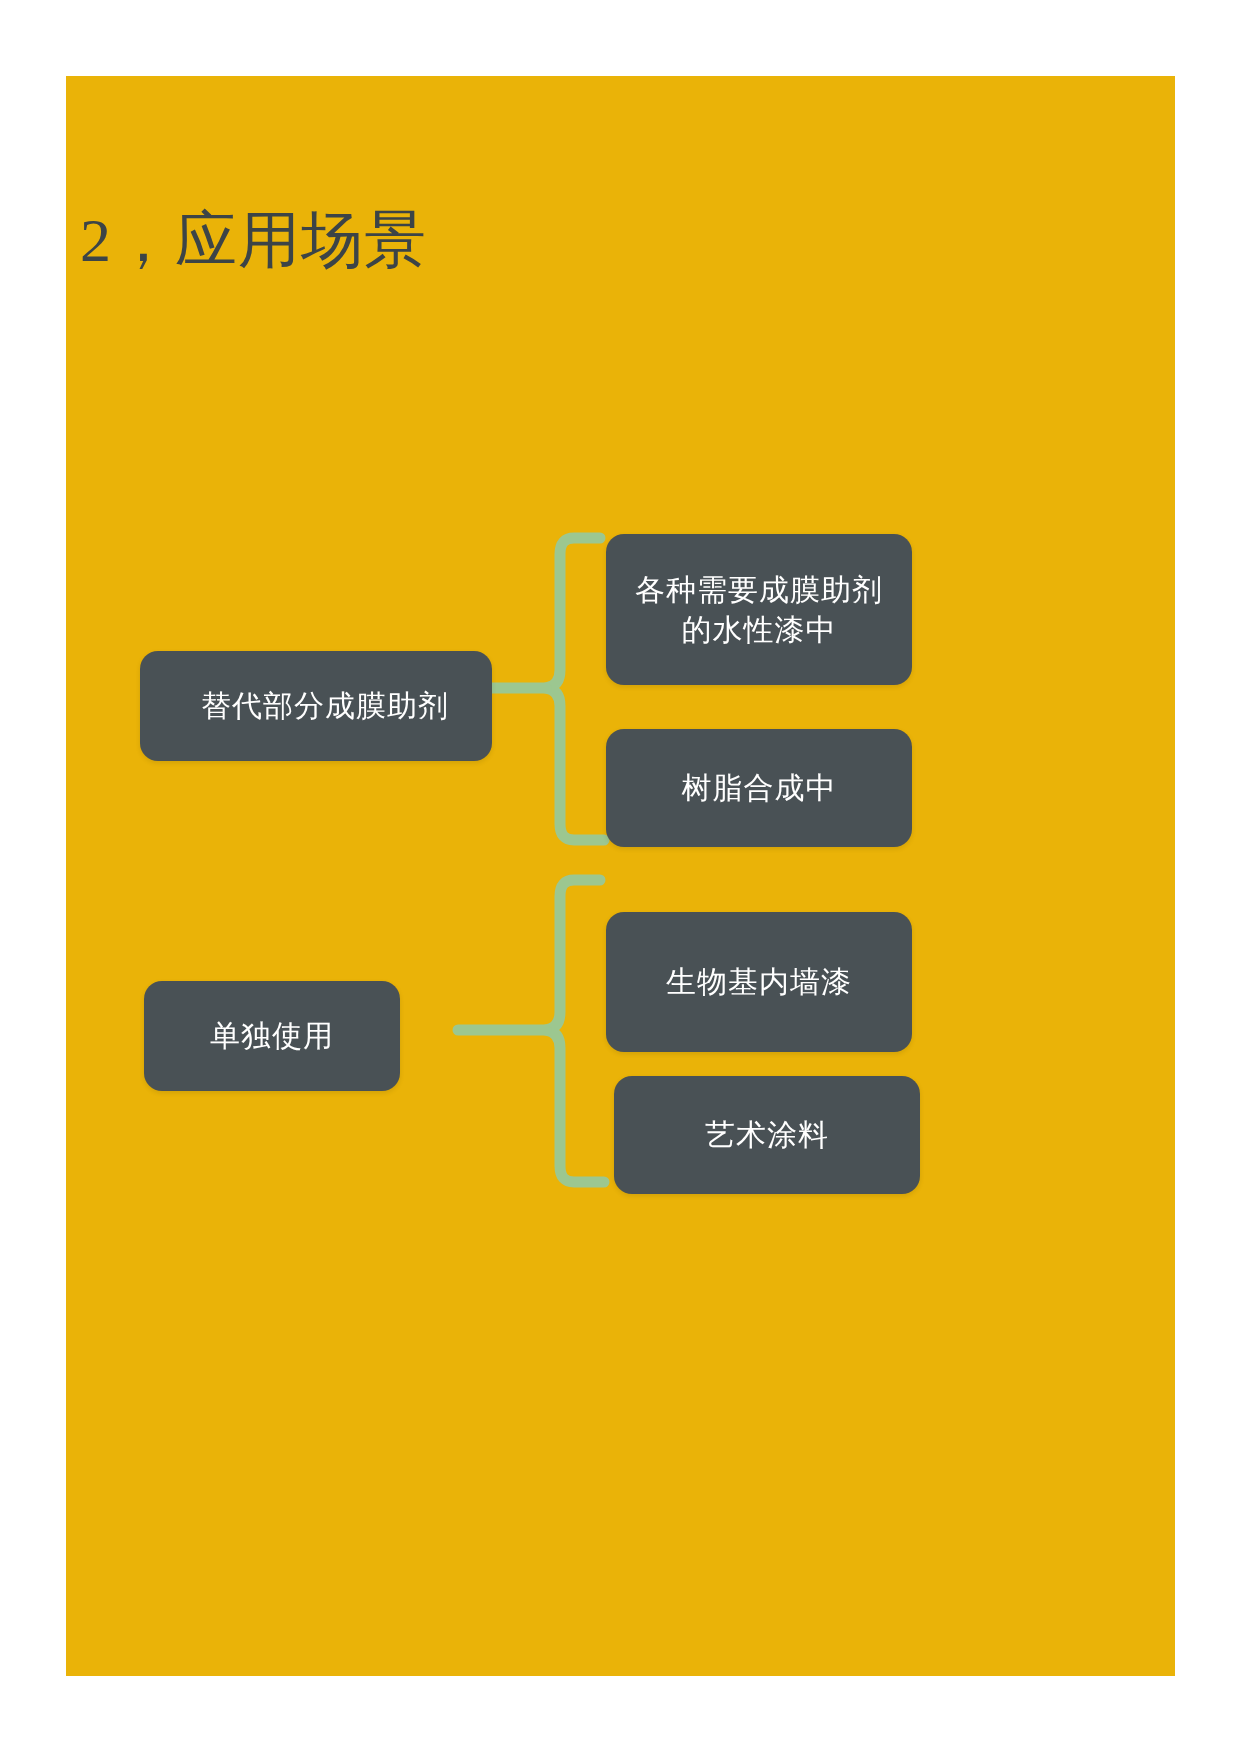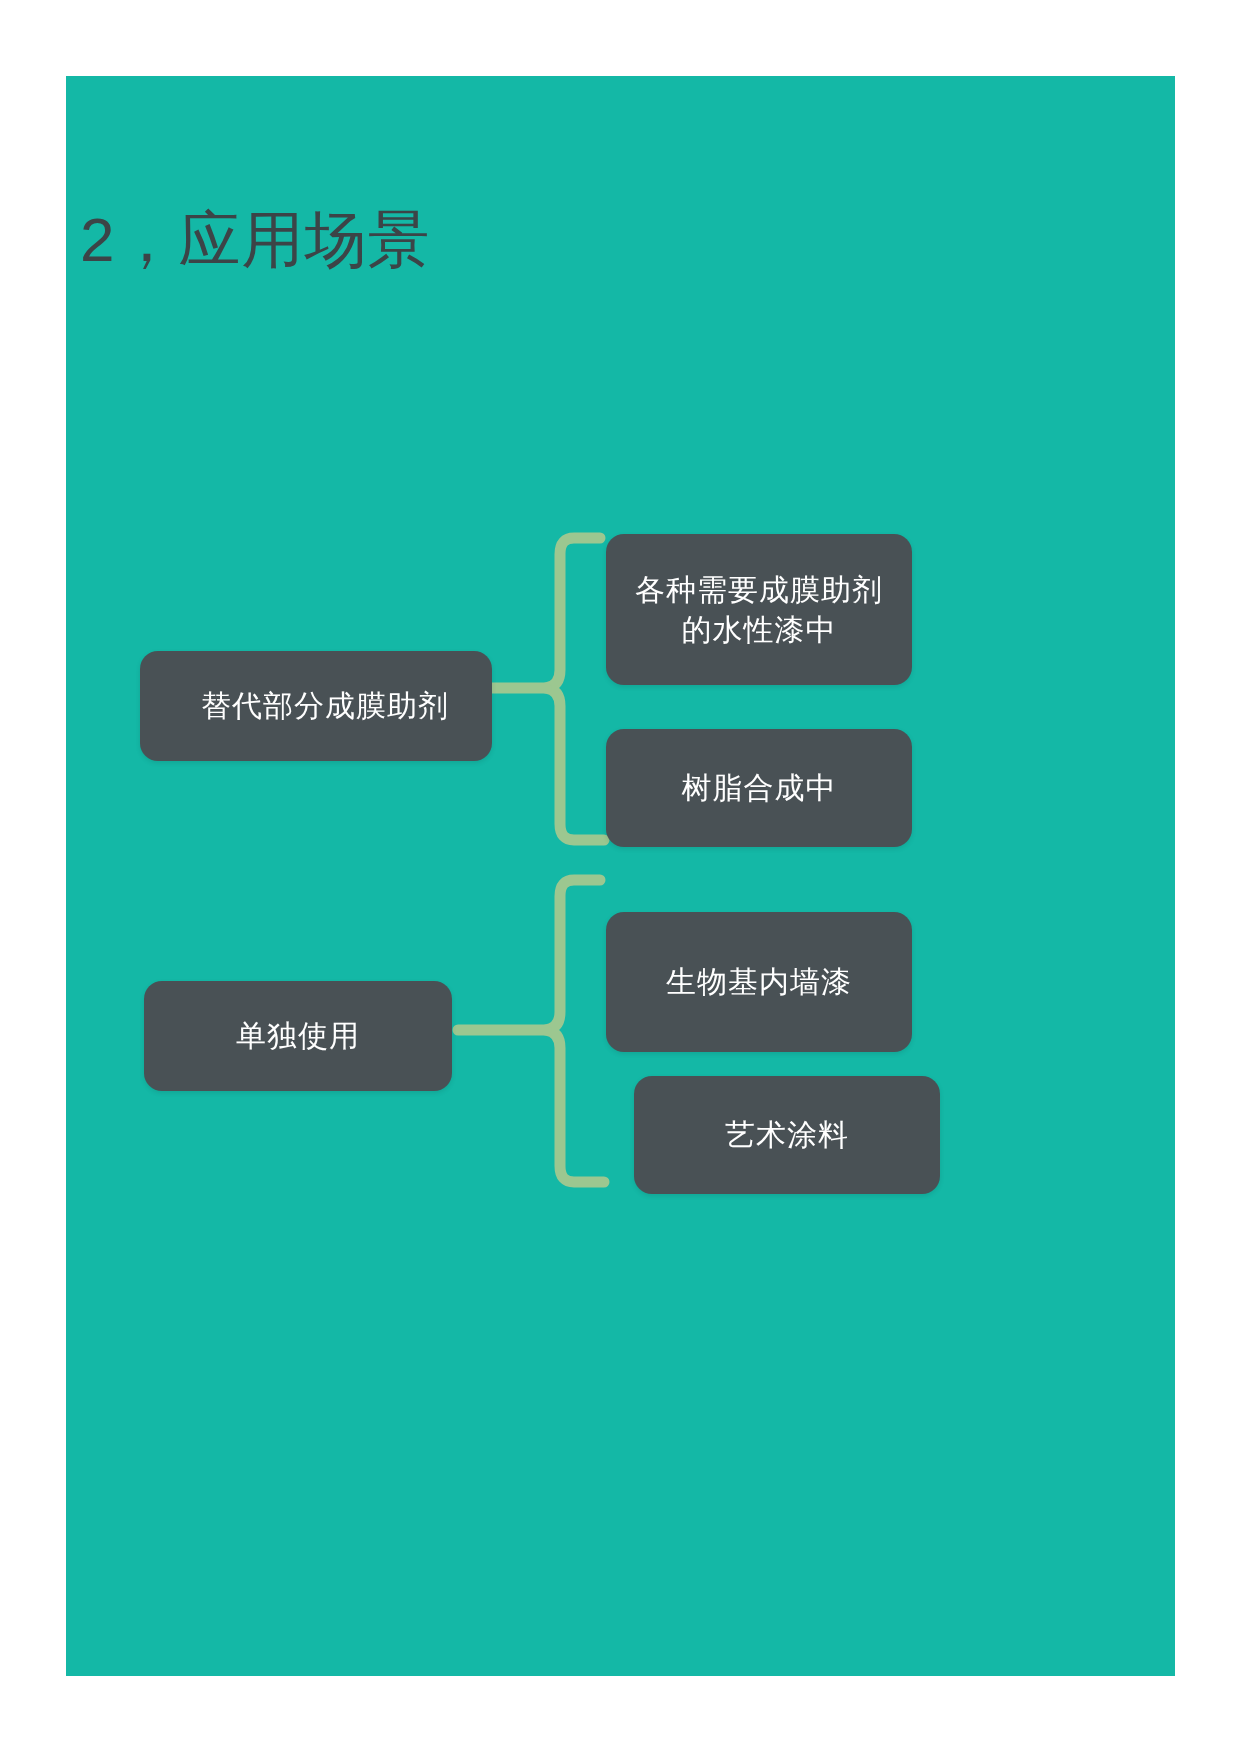--- a/index.html
+++ b/index.html
@@ -12,21 +12,22 @@
     height: 1754px;
     font-family: "Liberation Sans", "DejaVu Sans", sans-serif;
     overflow: hidden;
   }
   .page {
     position: absolute;
     left: 66px;
     top: 76px;
     width: 1109px;
     height: 1600px;
-    background: #14b8a6;
+    background: #eab308;
+    font-family: Liberation Serif, serif;
   }
   .page-title {
     position: absolute;
     left: 14px;
     top: 130px;
     font-size: 62px;
     line-height: 1.1;
     color: #3c4447;
     font-weight: 400;
     letter-spacing: 1px;
@@ -73,32 +74,32 @@
     left: 540px;
     top: 653px;
     width: 306px;
     height: 118px;
     text-align: right;
   }
   
   .node-parent-2 {
     left: 78px;
     top: 905px;
-    width: 308px;
+    width: 256px;
     height: 110px;
   }
   .node-child-2a {
     left: 540px;
     top: 800px;
     width: 306px;
     height: 140px;
     margin-top: 36px;
   }
   .node-child-2b {
-    left: 568px;
+    left: 548px;
     top: 1000px;
     width: 306px;
     height: 118px;
   }
   .brace {
     position: absolute;
     overflow: visible;
   }
   .brace-1 {
     left: 386px;

